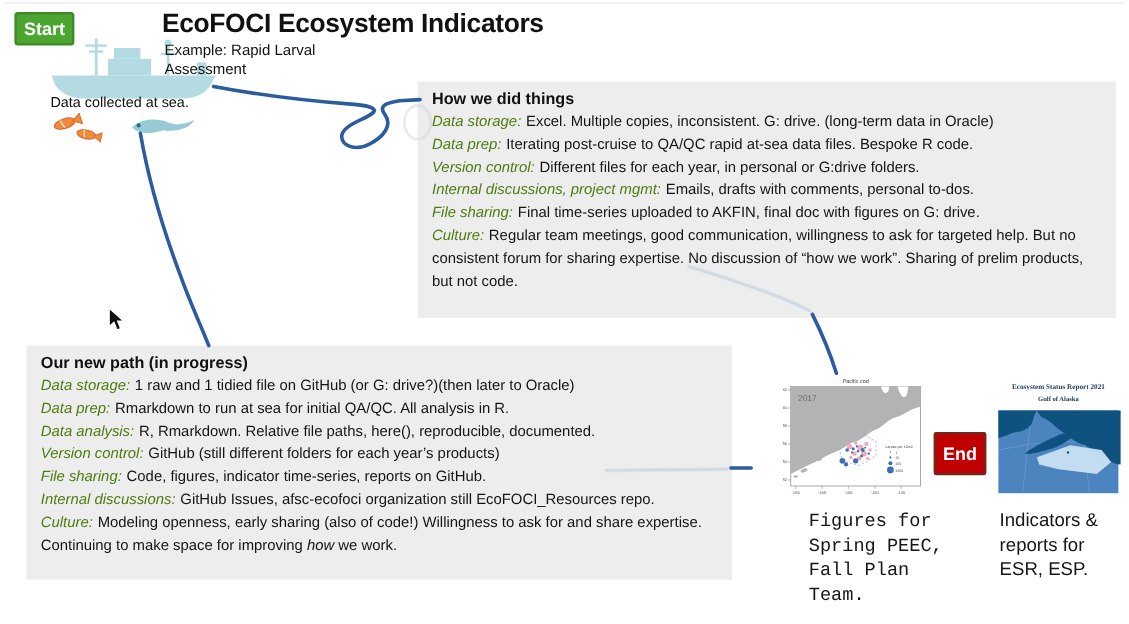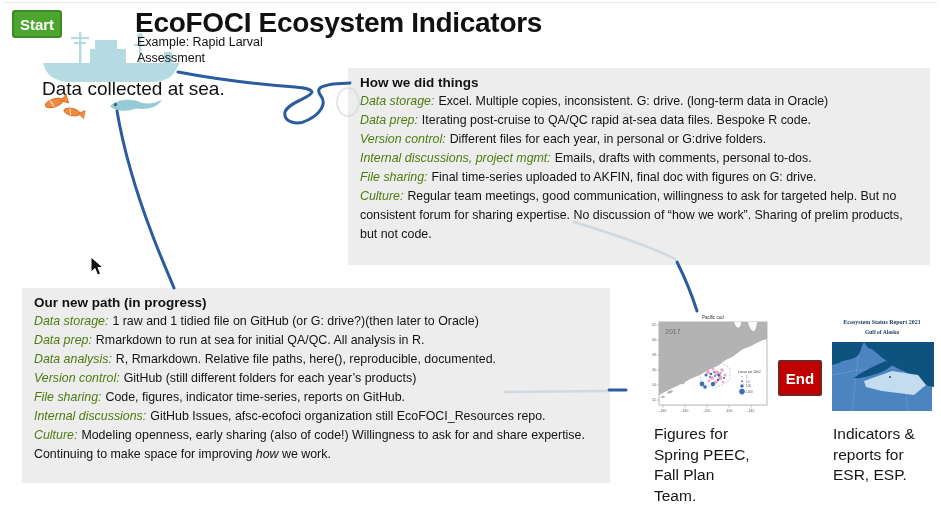--- a/index.html
+++ b/index.html
@@ -5,35 +5,35 @@
   html,body{margin:0;padding:0;background:#fff;}
   #canvas{position:relative;width:941px;height:520px;background:#ffffff;overflow:hidden;
           font-family:"Liberation Sans",sans-serif;color:#111;border-radius:10px;}
   .topline{position:absolute;top:2px;left:0;width:941px;height:1px;background:#e9e9e9;}
 
   .btn{position:absolute;display:flex;align-items:center;justify-content:center;
        color:#fff;font-weight:bold;font-size:15px;box-sizing:border-box;cursor:default;}
   #start-btn{left:12px;top:10px;width:50px;height:28px;background:#4CA52F;border:2px solid #3E8A26;border-radius:3px;}
   #end-btn{left:778px;top:360px;width:44px;height:36px;background:#C00000;border:2px solid #76251a;border-radius:2px;}
 
-  #main-title{position:absolute;left:135px;top:7px;font-size:28px;font-weight:bold;letter-spacing:-0.3px;white-space:nowrap;}
+  #main-title{position:absolute;left:135px;top:7px;font-size:22px;font-weight:bold;letter-spacing:-0.3px;white-space:nowrap;}
   #subtitle{position:absolute;left:137px;top:35px;font-size:12.5px;line-height:15.5px;white-space:pre-line;}
-  #sea-label{position:absolute;left:42px;top:78px;font-size:19px;}
+  #sea-label{position:absolute;left:42px;top:78px;font-size:12px;}
 
   .gbox{position:absolute;background:#EDEDED;box-sizing:border-box;padding:5px 12px 6px 12px;z-index:1;}
   #how-box{left:348px;top:68px;width:582px;height:197px;}
   #newpath-box{left:22px;top:288px;width:588px;height:195px;}
   .box-title{font-size:13.5px;font-weight:bold;margin:2px 0 2px 0;}
   .brow{font-size:12.4px;line-height:19px;}
   .lbl{font-style:italic;color:#4d7c0f;margin-right:4px;}
   .val{color:#141414;}
   .ital{font-style:italic;}
 
   .caption{position:absolute;font-size:15.5px;line-height:20.5px;white-space:pre-line;color:#161616;}
-  #figures-caption{left:654px;top:424px;}
+  #figures-caption{left:674px;top:424px;font-family:Liberation Mono, monospace;}
   #reports-caption{left:833px;top:424px;}
 
   .abs-svg{position:absolute;}
   #pen-overlay{left:0;top:0;z-index:5;pointer-events:none;}
   #cursor{z-index:10;}
 </style>
 </head>
 <body>
 
 <div id="canvas">

